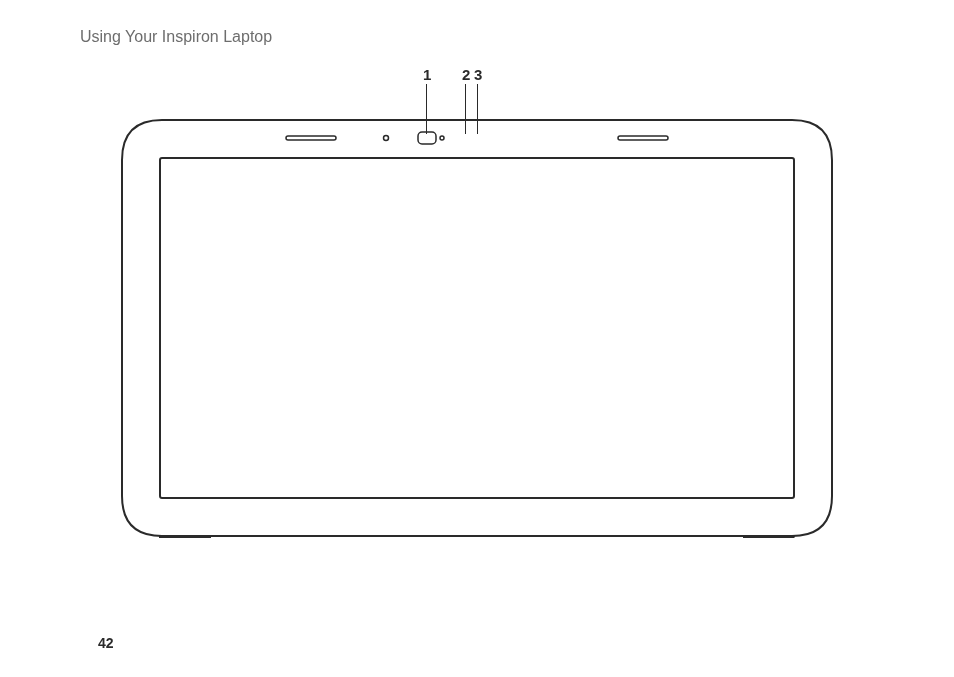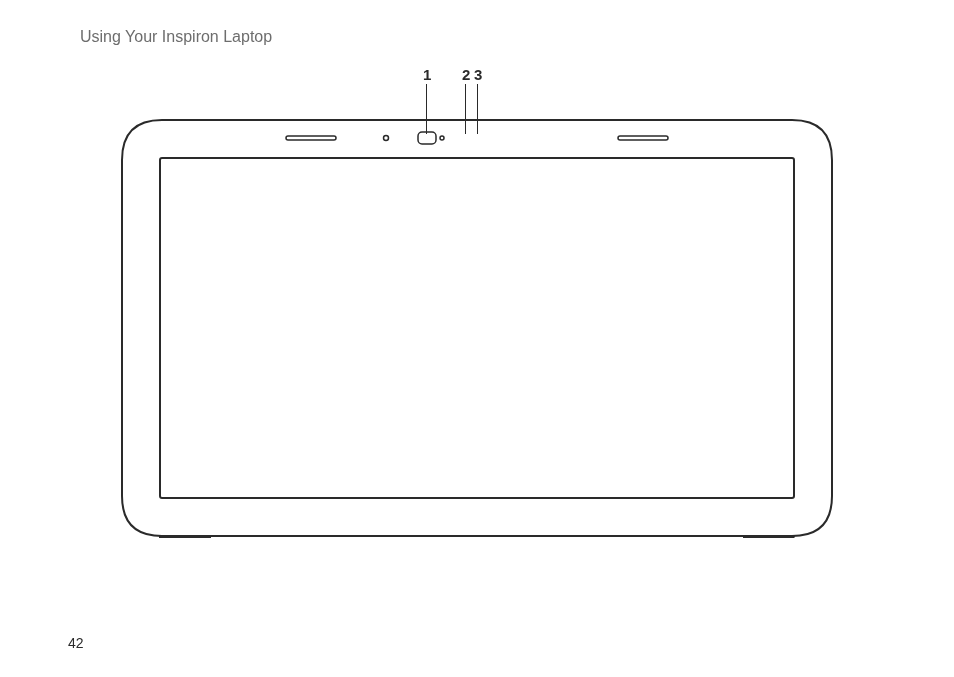--- a/index.html
+++ b/index.html
@@ -62,24 +62,24 @@
 
   .laptop-outline {
     position: absolute;
     top: 60px;
     left: 40px;
     width: 714px;
   }
 
   .page-number {
     position: absolute;
-    left: 68px;
+    left: 98px;
     bottom: 26px;
     font-size: 14px;
-    font-weight: 400;
+    font-weight: 700;
     color: #2a2a2a;
   }
 </style>
 </head>
 <body>
 
 <div class="page">
 
   <p class="section-label">Using Your Inspiron Laptop</p>
 

